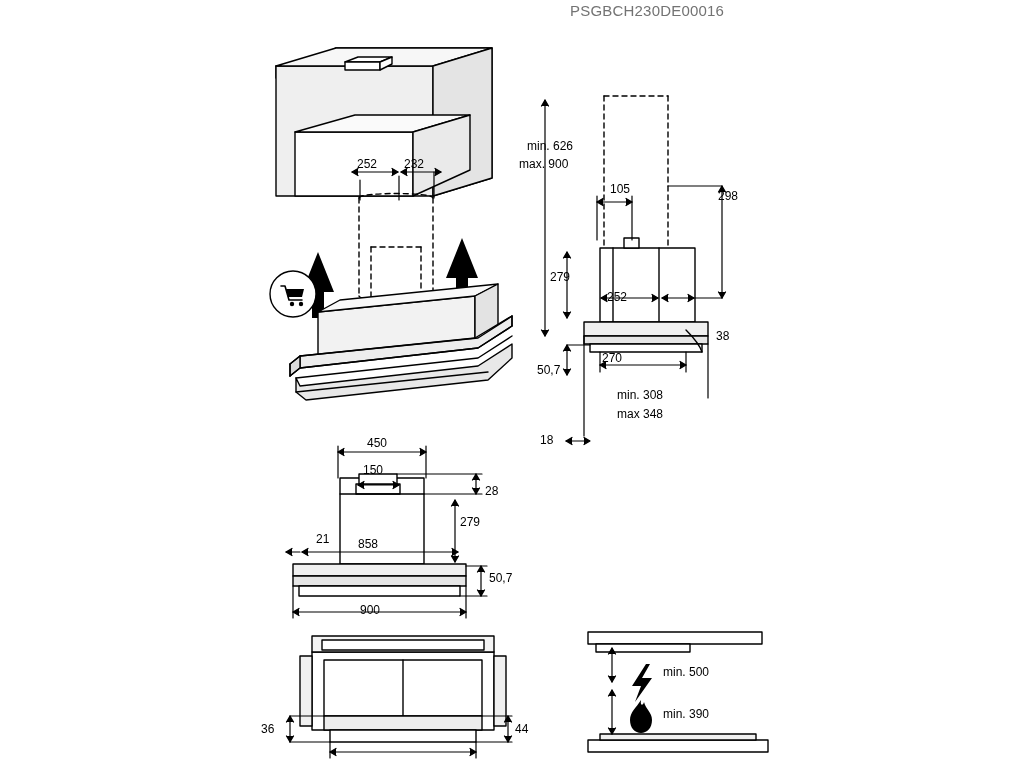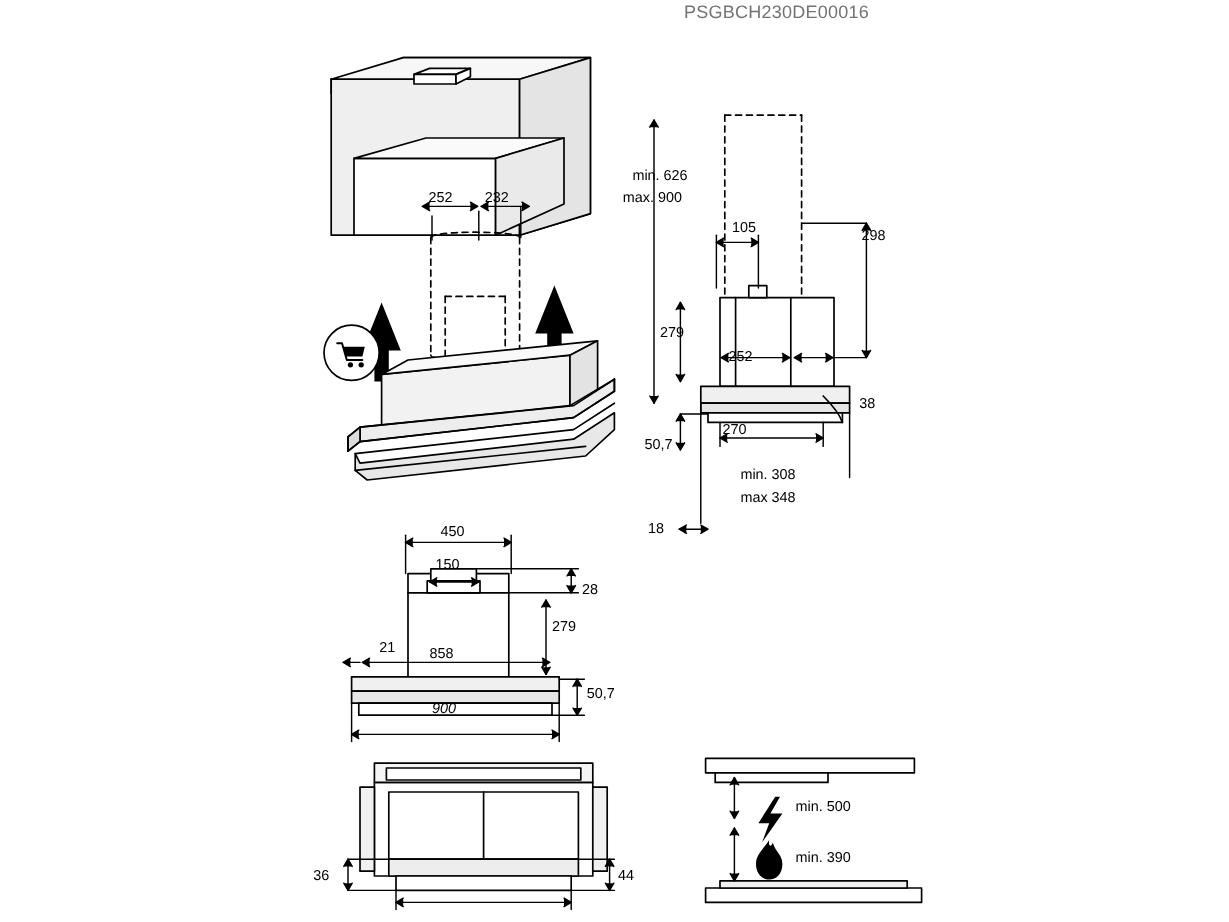--- a/index.html
+++ b/index.html
@@ -329,21 +329,21 @@
   <div class="lbl" style="left:617px; top:408px;">max 348</div>
   <div class="lbl" style="left:540px; top:434px;">18</div>
 
   <div class="lbl" style="left:367px; top:437px;">450</div>
   <div class="lbl" style="left:363px; top:464px;">150</div>
   <div class="lbl" style="left:485px; top:485px;">28</div>
   <div class="lbl" style="left:460px; top:516px;">279</div>
   <div class="lbl" style="left:284px; top:533px;margin-left:32px;">21</div>
   <div class="lbl" style="left:358px; top:538px;">858</div>
   <div class="lbl" style="left:489px; top:572px;">50,7</div>
-  <div class="lbl" style="left:360px; top:584px;font-style:italic;">900</div>
+  <div class="lbl" style="left:360px; top:604px;">900</div>
 
   <div class="lbl" style="left:261px; top:723px;">36</div>
   <div class="lbl" style="left:515px; top:723px;">44</div>
   <div class="lbl" style="left:381px; top:744px;margin-top:40px;">515</div>
 
   <div class="lbl" style="left:663px; top:666px;">min. 500</div>
   <div class="lbl" style="left:663px; top:708px;">min. 390</div>
 
 </div>
 

